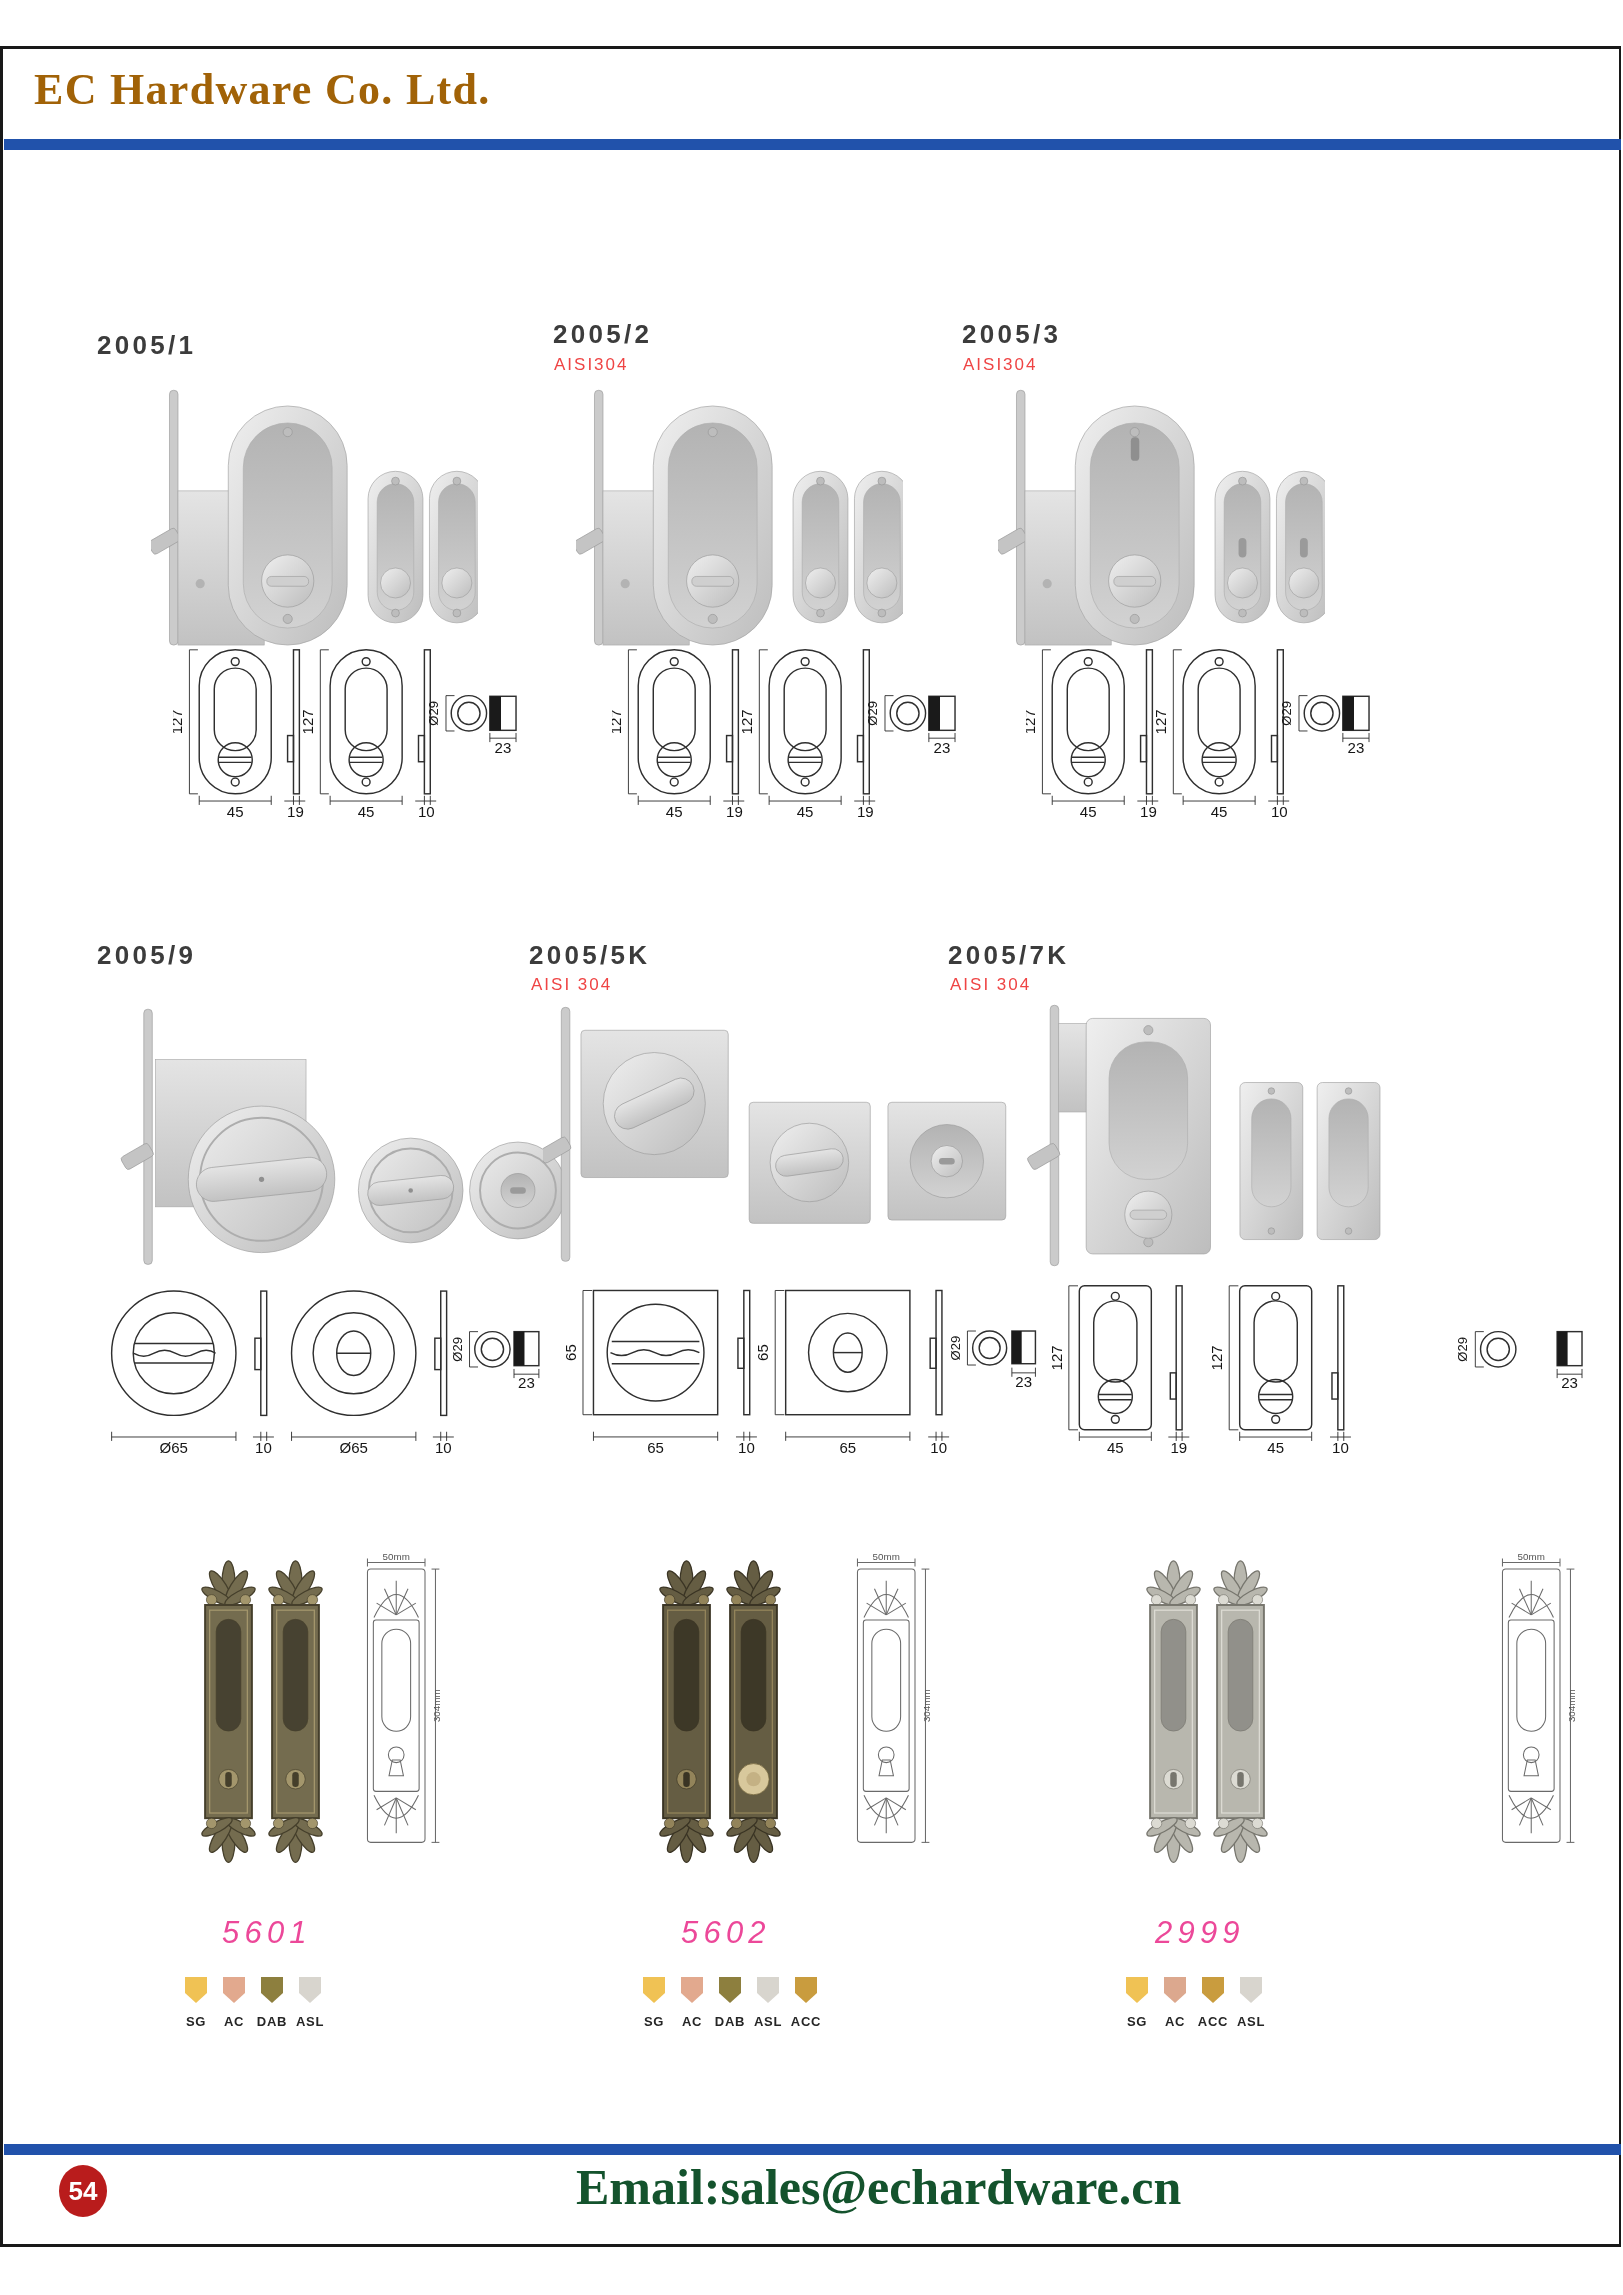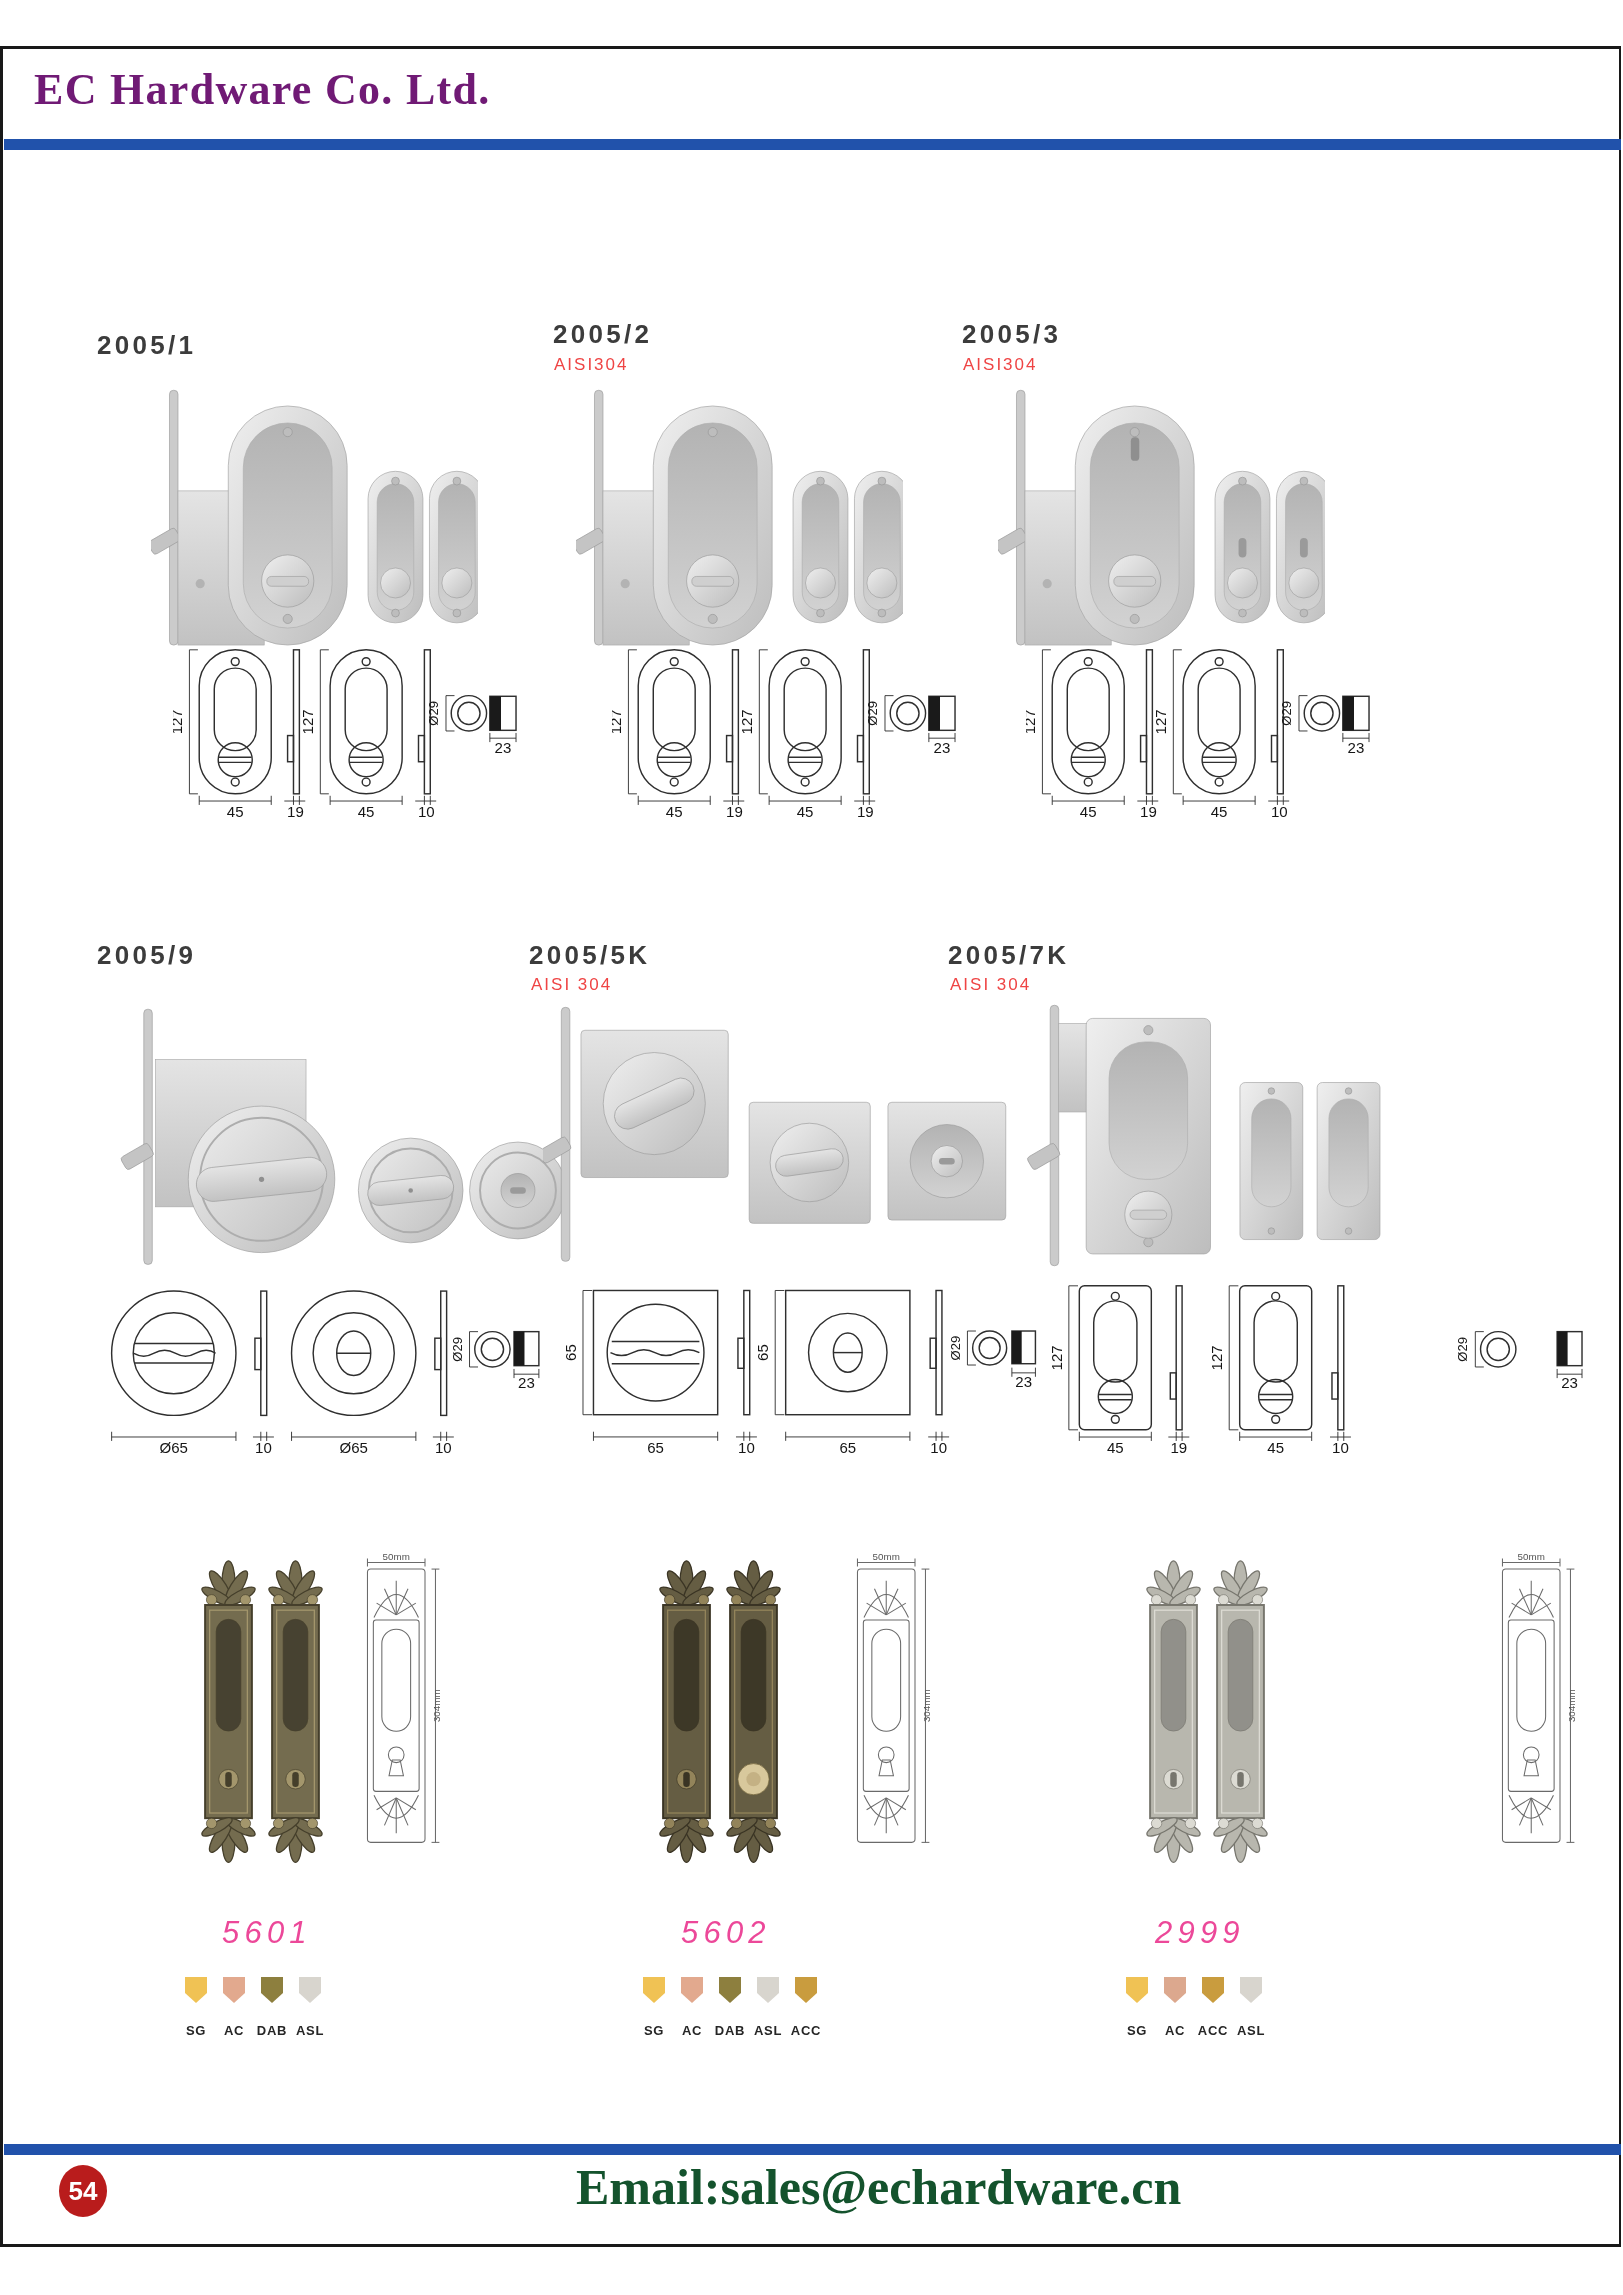--- a/index.html
+++ b/index.html
@@ -1,39 +1,39 @@
 <!DOCTYPE html>
 <html style="font-size:10.5px"><head>
 <meta charset="utf-8">
 <style>
   html,body{margin:0;padding:0;background:#ffffff;}
   body{width:1623px;height:2295px;position:relative;font-family:"Liberation Sans",sans-serif;overflow:hidden;}
   .abs{position:absolute;}
   
   .frame{left:0;top:46px;width:1621px;height:2201px;border-left:3.3px solid #181818;border-top:3.3px solid #181818;border-bottom:3.3px solid #181818;border-right:2px solid #181818;box-sizing:border-box;}
-  .title{left:34px;top:64px;font-family:"Liberation Serif",serif;font-weight:700;font-size:44px;letter-spacing:1.3px;color:#701a75;}
+  .title{left:34px;top:64px;font-family:"Liberation Serif",serif;font-weight:700;font-size:44px;letter-spacing:1.3px;color:#a16207;}
   .bluebar{left:3.9px;width:1617px;height:10.5px;background:#2152ab;}
   
   .pcode{font-weight:600;font-size:26px;letter-spacing:3.3px;color:#3c3c3c;}
   .pmat{font-weight:400;font-size:17px;letter-spacing:2px;color:#ef4444;}
   
   .ln *{fill:none;stroke:#2f2f2f;stroke-width:2.2px;}
   .dim line{stroke:#2f2f2f;stroke-width:1.4px;}
   text.d{font-family:"Liberation Sans",sans-serif;font-size:23px;fill:#161616;}
   .ln3 *{fill:none;stroke:#6a6a6a;stroke-width:1.6px;}
   text.d3{font-family:"Liberation Sans",sans-serif;font-size:15px;fill:#555;}
   
   .c5601{--m1:#746c4f;--m2:#453f2b;--m3:#a3966c;--m4:#474231;}
   .c5602{--m1:#655d43;--m2:#3a3424;--m3:#93845a;--m4:#3d3827;}
   .c5603{--m1:#b8b7ae;--m2:#77766e;--m3:#dcdbd3;--m4:#91908a;}
   .code3{font-style:italic;font-size:31px;letter-spacing:5.2px;color:#ec4899;}
   
   .fin{width:38px;text-align:center;}
   .sw{display:block;margin:0 auto;width:22px;height:26px;clip-path:polygon(0 0,100% 0,100% 62%,50% 100%,0 62%);}
-  .swl{display:block;font-size:13px;font-weight:700;letter-spacing:0.7px;color:#262626;margin-top:20px;}
+  .swl{display:block;font-size:13px;font-weight:700;letter-spacing:0.7px;color:#262626;margin-top:11px;}
   
   .pagenum{left:59px;top:2165px;width:48px;height:52px;border-radius:50%;background:#b91c1c;color:#fff;font-size:26px;font-weight:700;text-align:center;line-height:52px;}
   .email{left:576px;top:2158px;font-family:"Liberation Serif",serif;font-weight:700;font-size:50px;color:#14532d;}
 </style>
 </head>
 <body>
 
 <svg width="0" height="0" style="position:absolute" aria-hidden="true">
 <defs>
   <linearGradient id="gA" x1="0" y1="0" x2="0" y2="1">

